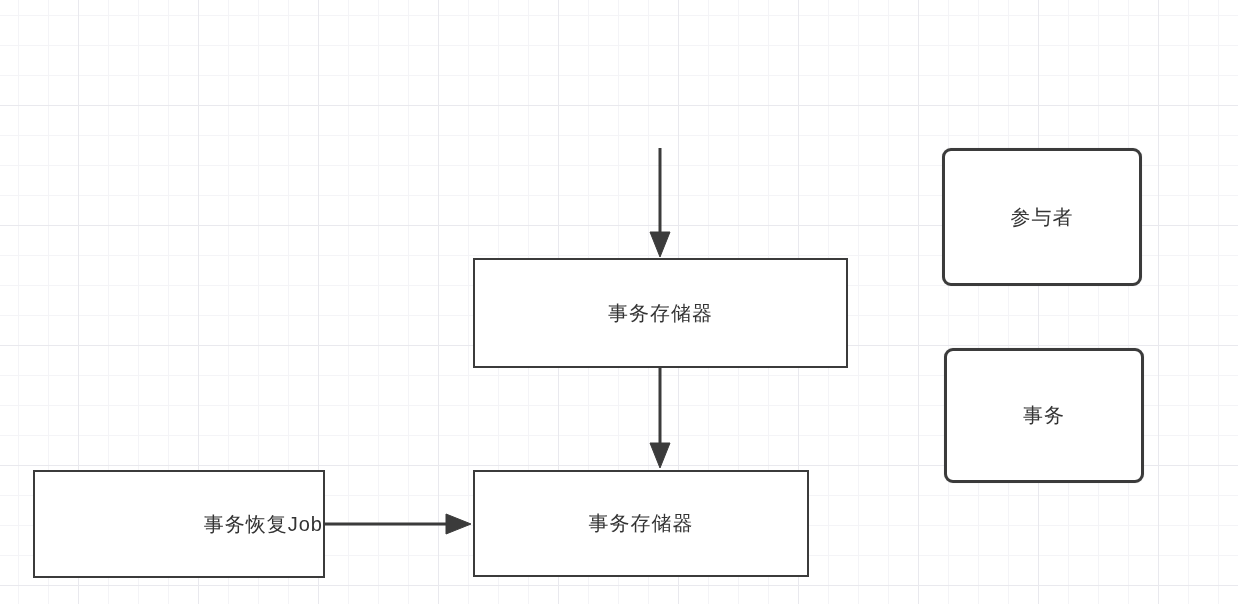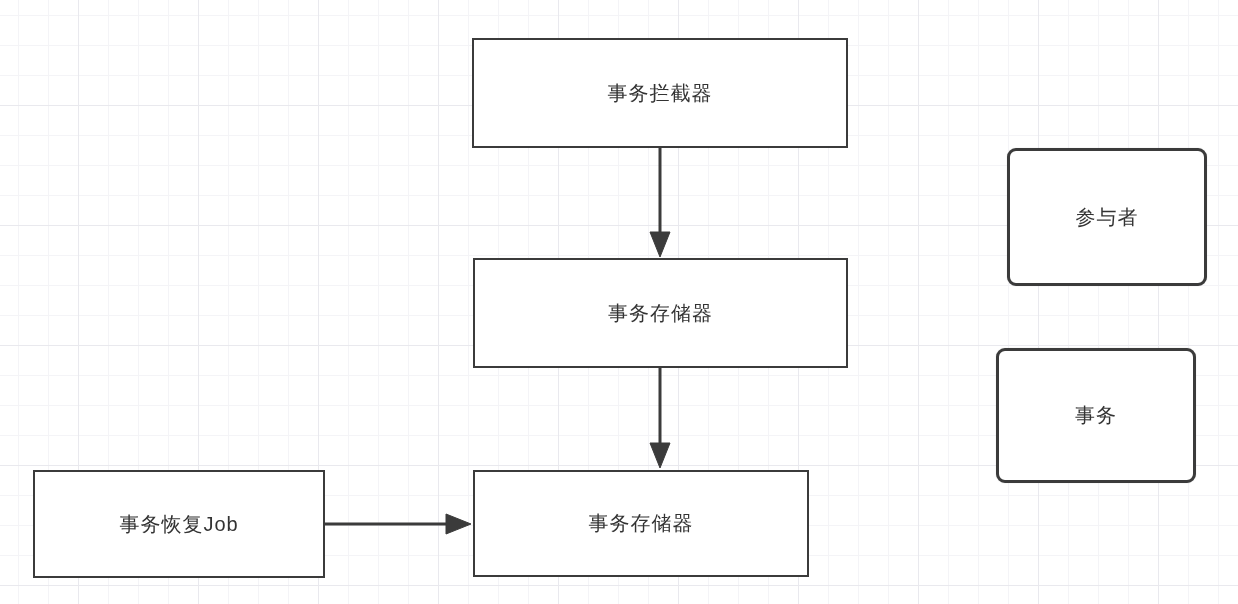--- a/index.html
+++ b/index.html
@@ -35,23 +35,23 @@
     cursor: default;
   }
   .node.rounded {
     border-width: 3px;
     border-radius: 9px;
     box-shadow: 0 0 1px rgba(0,0,0,0.25);
   }
   .node-interceptor { left: 472px; top: 38px;  width: 376px; height: 110px; }
   .node-manager     { left: 473px; top: 258px; width: 375px; height: 110px; }
   .node-storage     { left: 473px; top: 470px; width: 336px; height: 107px; }
-  .node-recovery    { left: 33px;  top: 470px; width: 292px; height: 108px; }
-  .node-participant { left: 1007px; top: 148px; width: 200px; height: 138px; }
-  .node-transaction { left: 996px; top: 348px; width: 200px; height: 135px; }
+  .node-recovery    { left: 33px;  top: 470px; width: 292px; height: 108px; justify-content: flex-end; }
+  .node-participant { left: 942px; top: 148px; width: 200px; height: 138px; }
+  .node-transaction { left: 944px; top: 348px; width: 200px; height: 135px; }
   .edges-layer {
     position: absolute;
     left: 0;
     top: 0;
     width: 1238px;
     height: 604px;
   }
   .edges-layer line { stroke: #3b3b3b; stroke-width: 3; }
   .edges-layer polygon { fill: #3b3b3b; stroke: #3b3b3b; }
 </style>
@@ -68,23 +68,20 @@
     <g>
       <line x1="660" y1="368" x2="660" y2="444"></line>
       <polygon points="650,443 670,443 660,468"></polygon>
     </g>
     <g>
       <line x1="325" y1="524" x2="447" y2="524"></line>
       <polygon points="446,514 446,534 471,524"></polygon>
     </g>
   </svg>
 
-  <div class="node node-interceptor">
-    <span>事务拦截器</span>
-  </div>
 
   <div class="node node-manager">
     <span>事务存储器</span>
   </div>
 
   <div class="node node-storage">
     <span>事务存储器</span>
   </div>
 
   <div class="node node-recovery">

